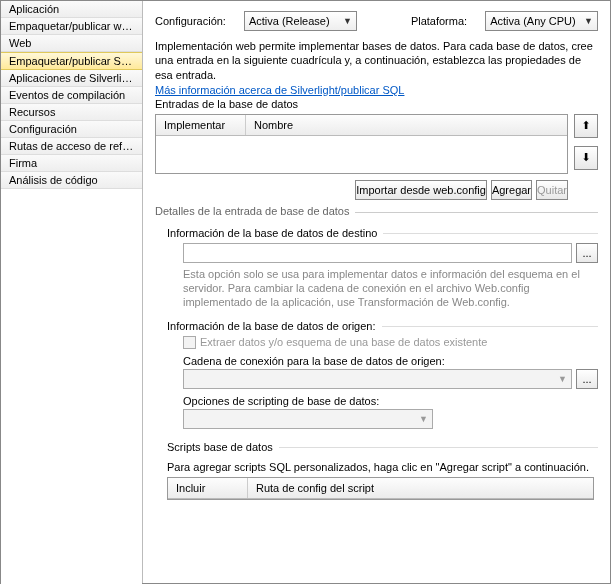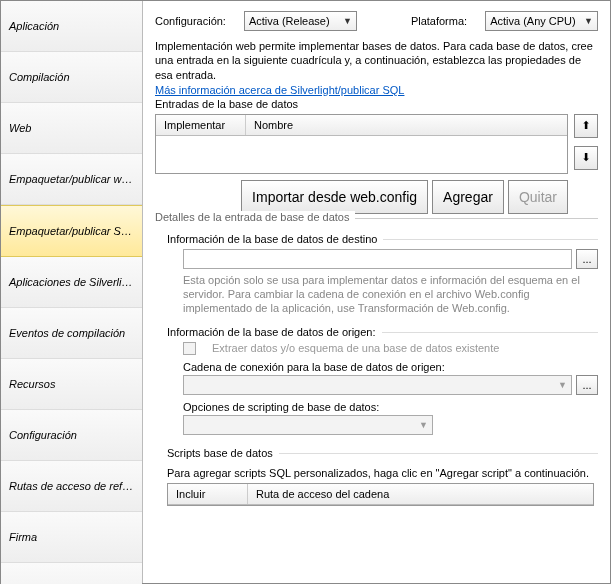--- a/index.html
+++ b/index.html
@@ -1,69 +1,68 @@
 <!DOCTYPE html>
 <html><head>
 <meta charset="utf-8">
 <style>
 * { box-sizing: border-box; margin: 0; padding: 0; }
 body { font-family: "Segoe UI", Tahoma, sans-serif; font-size: 11px; color: #000; background: #fff; width: 611px; height: 584px; overflow: hidden; }
 .container { display: flex; width: 611px; height: 584px; border: 1px solid #888; }
 .sidebar { width: 142px; background: #f5f5f5; border-right: 1px solid #bbb; }
-.sidebar-item { padding: 19px 8px; border-bottom: 1px solid #ddd; cursor: pointer; white-space: nowrap; overflow: hidden; text-overflow: ellipsis; background: linear-gradient(#fafafa,#eee); font-style: italic; }
+.sidebar-item { padding: 2px 8px; border-bottom: 1px solid #ddd; cursor: pointer; white-space: nowrap; overflow: hidden; text-overflow: ellipsis; background: linear-gradient(#fafafa,#eee); }
 .sidebar-item.active { background: linear-gradient(#fff8d8,#ffe99a); border-top: 1px solid #e0c95a; border-bottom: 1px solid #e0c95a; }
 .sidebar-blank { background: #fff; height: 100%; }
 .main { flex: 1; padding: 10px 12px 0 12px; background: #fff; overflow: hidden; position: relative; }
 .row { display: flex; align-items: center; margin-bottom: 8px; gap: 16px; }
 .label { margin-right: 2px; }
 select, .dropdown { font-size: 11px; height: 20px; border: 1px solid #888; background: linear-gradient(#fff,#eee); padding: 1px 4px; }
 .dropdown { display: inline-flex; align-items: center; justify-content: space-between; width: 122px; cursor: pointer; }
 .dropdown .arrow { font-size: 9px; color: #333; }
 .desc { margin: 2px 0 2px 0; line-height: 1.3; }
 .link { color: #0058c6; text-decoration: underline; cursor: pointer; }
 .grid-wrap { display: flex; gap: 6px; margin-top: 4px; }
 .grid { flex: 1; border: 1px solid #999; height: 60px; background: #fff; }
 .grid-header { display: flex; background: linear-gradient(#fdfdfd,#ececec); border-bottom: 1px solid #bbb; }
 .grid-header .col { padding: 4px 8px; font-weight: normal; }
 .col-impl { width: 90px; border-right: 1px solid #ccc; }
 .col-name { flex: 1; }
 .arrow-col { display: flex; flex-direction: column; gap: 8px; }
 .sq-btn { width: 24px; height: 24px; border: 1px solid #888; background: linear-gradient(#fff,#e8e8e8); display: flex; align-items: center; justify-content: center; cursor: pointer; font-size: 11px; }
 .btn-row { display: flex; justify-content: flex-end; gap: 4px; margin-top: 6px; margin-right: 30px; }
-.btn { height: 34px; padding: 0 10px; border: 1px solid #888; background: linear-gradient(#fff,#e8e8e8); cursor: pointer; font-size: 14px; }
+.btn { height: 20px; padding: 0 0; border: 1px solid #888; background: linear-gradient(#fff,#e8e8e8); cursor: pointer; font-size: 11px; }
 .btn.disabled { color: #999; cursor: default; }
-.fieldset { border: 1px solid #ccc; border-left: none; border-right: none; border-bottom: none; margin-top: 4px; padding: 8px 0 12px 0; position: relative; }
+.fieldset { border: 1px solid #ccc; border-left: none; border-right: none; border-bottom: none; margin-top: 12px; padding: 8px 0 12px 0; position: relative; }
 .legend { position: absolute; top: -8px; left: 0; background: #fff; padding: 0 6px 0 0; color: #666; font-size: 11px; white-space: nowrap; }
 .inner-legend { position: relative; margin: 6px 0 4px 12px; }
 .inner-legend .line { position: absolute; top: 50%; left: 0; right: 0; border-top: 1px solid #ddd; z-index: 0; }
 .inner-legend span { position: relative; background: #fff; padding-right: 6px; z-index: 1; }
 .sub { margin-left: 28px; margin-top: 4px; }
 .input-row { display: flex; gap: 4px; align-items: center; margin-top: 2px; }
 .text-input { flex: 1; height: 20px; border: 1px solid #aaa; background: #fff; padding: 0 4px; }
 .browse-btn { width: 22px; height: 20px; border: 1px solid #888; background: linear-gradient(#fff,#eaeaea); display: flex; align-items: center; justify-content: center; cursor: pointer; font-size: 11px; }
 .hint { color: #888; margin-top: 4px; line-height: 1.3; }
-.checkbox-row { display: flex; align-items: center; gap: 16px; margin-top: 2px; color: #999; }
+.checkbox-row { display: flex; align-items: center; gap: 4px; margin-top: 2px; color: #999; }
 .checkbox { width: 13px; height: 13px; border: 1px solid #aaa; background: #f3f3f3; }
 .combo { flex: 1; height: 20px; border: 1px solid #aaa; background: #f3f3f3; color: #999; display: flex; align-items: center; justify-content: flex-end; padding: 0 4px; }
 .script-grid { border: 1px solid #999; margin-top: 4px; margin-left: 12px; margin-right: 4px; }
 .script-grid .hdr { display: flex; background: linear-gradient(#fdfdfd,#ececec); border-bottom: 1px solid #bbb; }
 .script-grid .hc { padding: 4px 8px; }
 .hc-incl { width: 80px; border-right: 1px solid #ccc; }
 .hc-path { flex: 1; }
 .sect { margin-left: 12px; margin-top: 8px; }
 </style>
 </head>
 <body>
 
 <div class="container">
   <div class="sidebar">
     <div class="sidebar-item">Aplicación</div>
-    <div class="sidebar-item">Compilación</div>
+    <div class="sidebar-item">Empaquetar/publicar web*</div>
     <div class="sidebar-item">Web</div>
-    <div class="sidebar-item">Empaquetar/publicar web*</div>
     <div class="sidebar-item active">Empaquetar/publicar SQL</div>
     <div class="sidebar-item">Aplicaciones de Silverlight</div>
     <div class="sidebar-item">Eventos de compilación</div>
     <div class="sidebar-item">Recursos</div>
     <div class="sidebar-item">Configuración</div>
     <div class="sidebar-item">Rutas de acceso de refe...</div>
     <div class="sidebar-item">Firma</div>
     <div class="sidebar-item">Análisis de código</div>
     <div class="sidebar-blank"></div>
   </div>
@@ -141,18 +140,18 @@
               <span style="font-size:9px;color:#999">▼</span>
             </div>
         </div>
       </div>
 
       <div class="inner-legend" style="margin-top:12px"><div class="line"></div><span>Scripts base de datos</span></div>
       <div class="sect">Para agregar scripts SQL personalizados, haga clic en "Agregar script" a continuación.</div>
       <div class="script-grid">
         <div class="hdr">
           <div class="hc hc-incl">Incluir</div>
-          <div class="hc hc-path">Ruta de acceso del cadena</div>
+          <div class="hc hc-path">Ruta de config del script</div>
         </div>
       </div>
     </div>
   </div>
 </div>
 
 </body></html>

